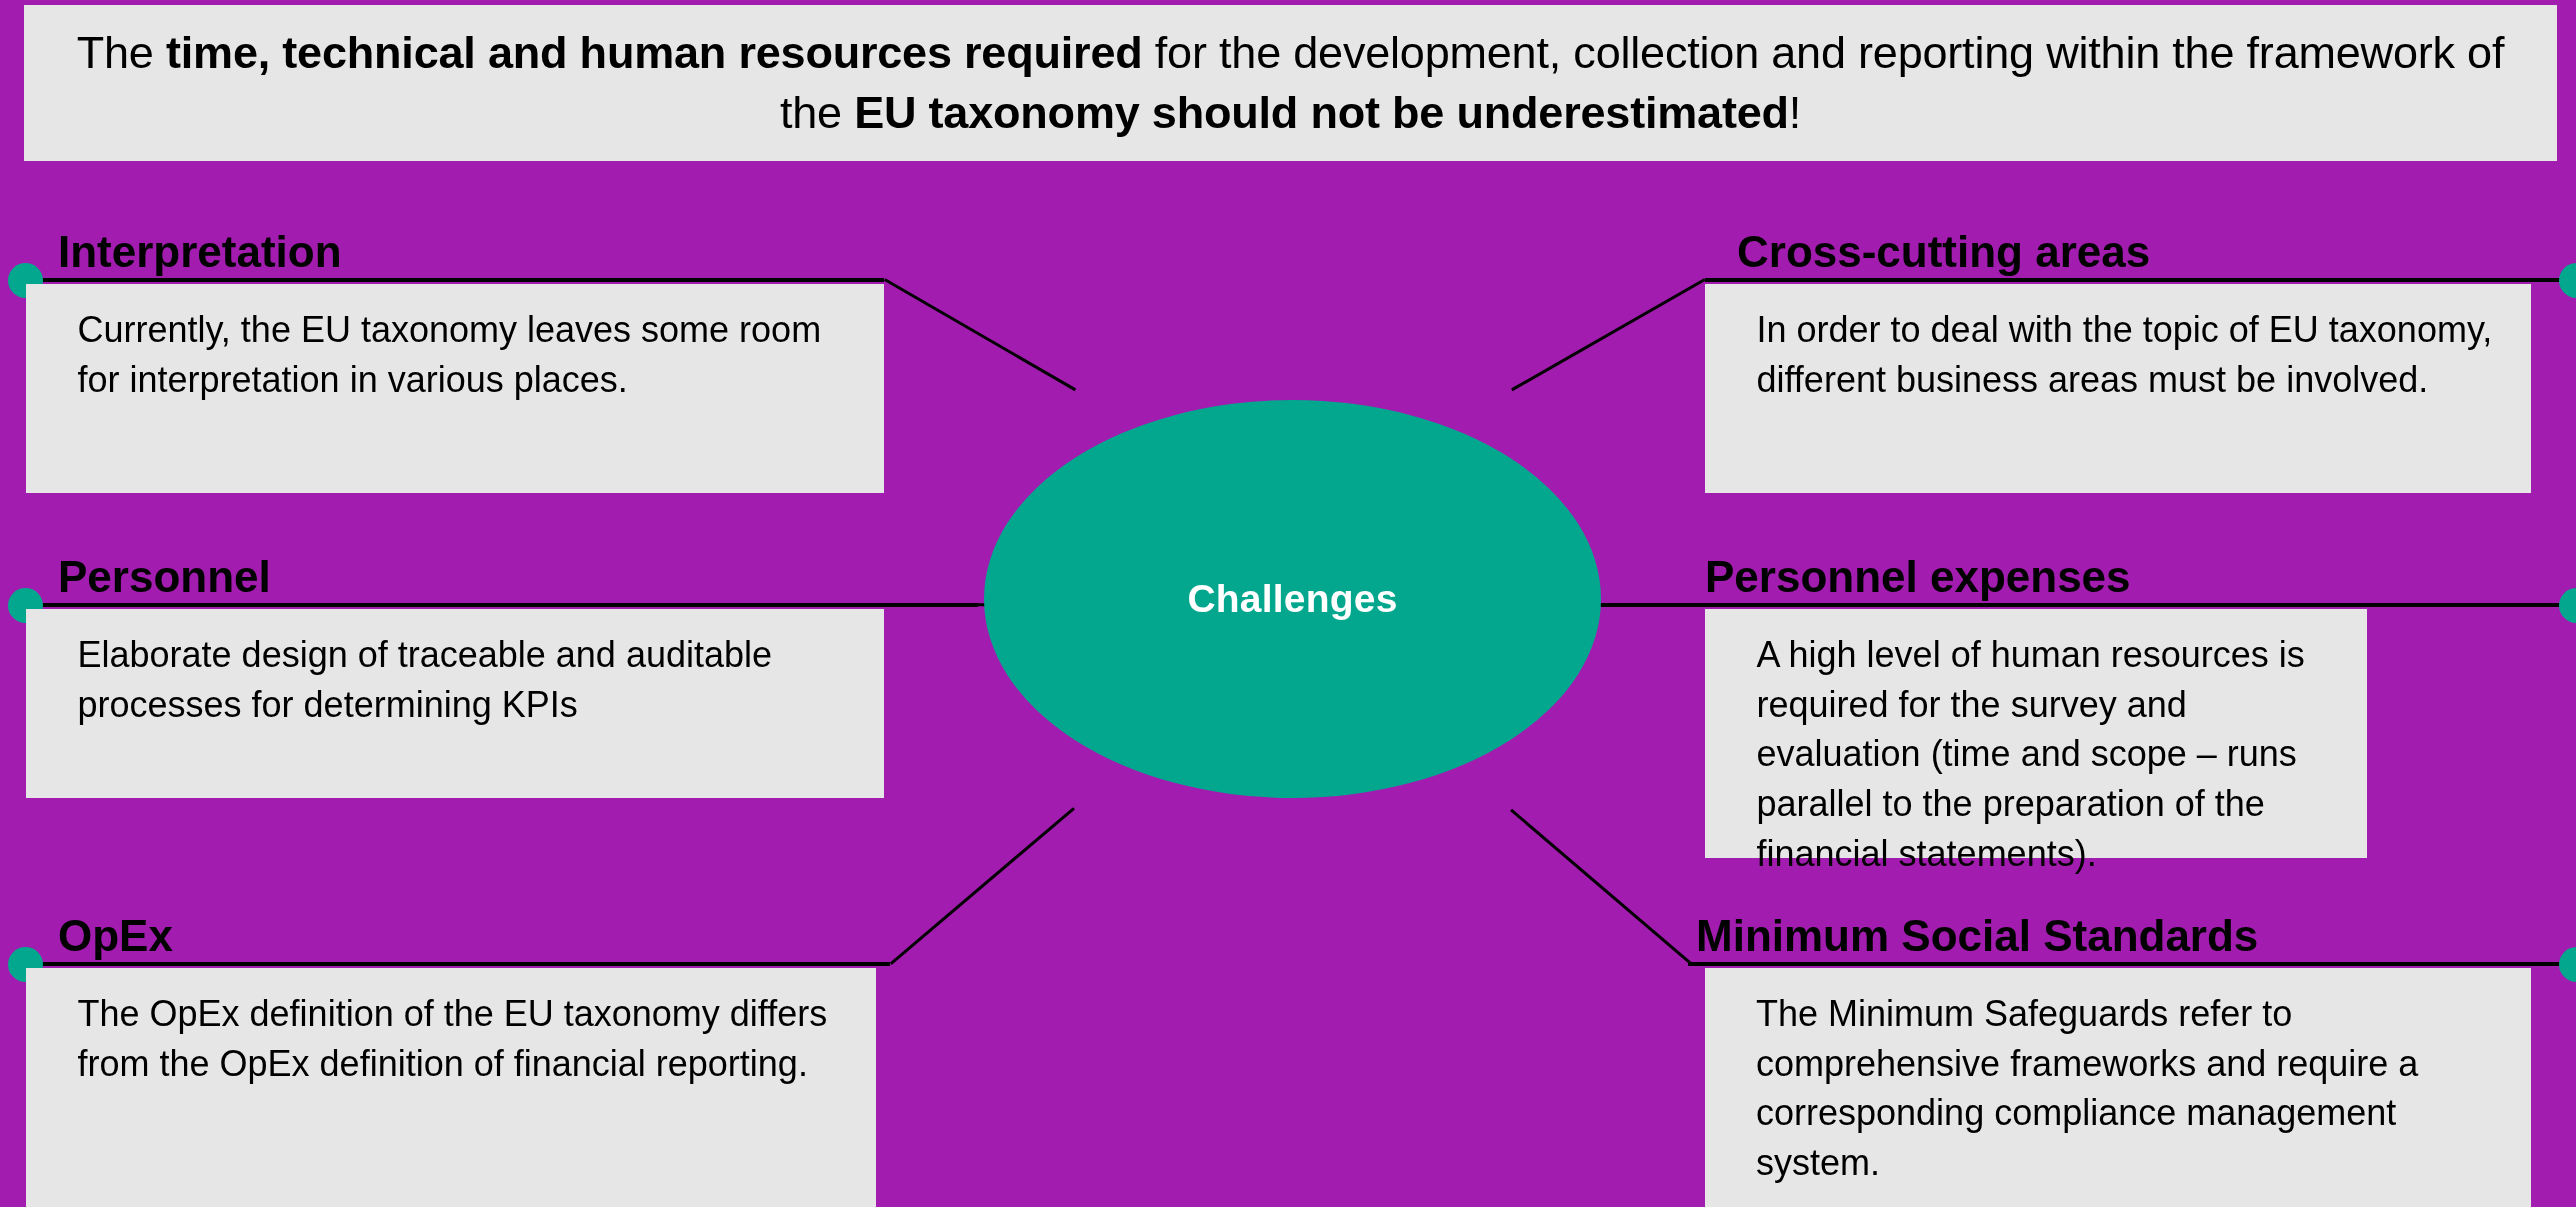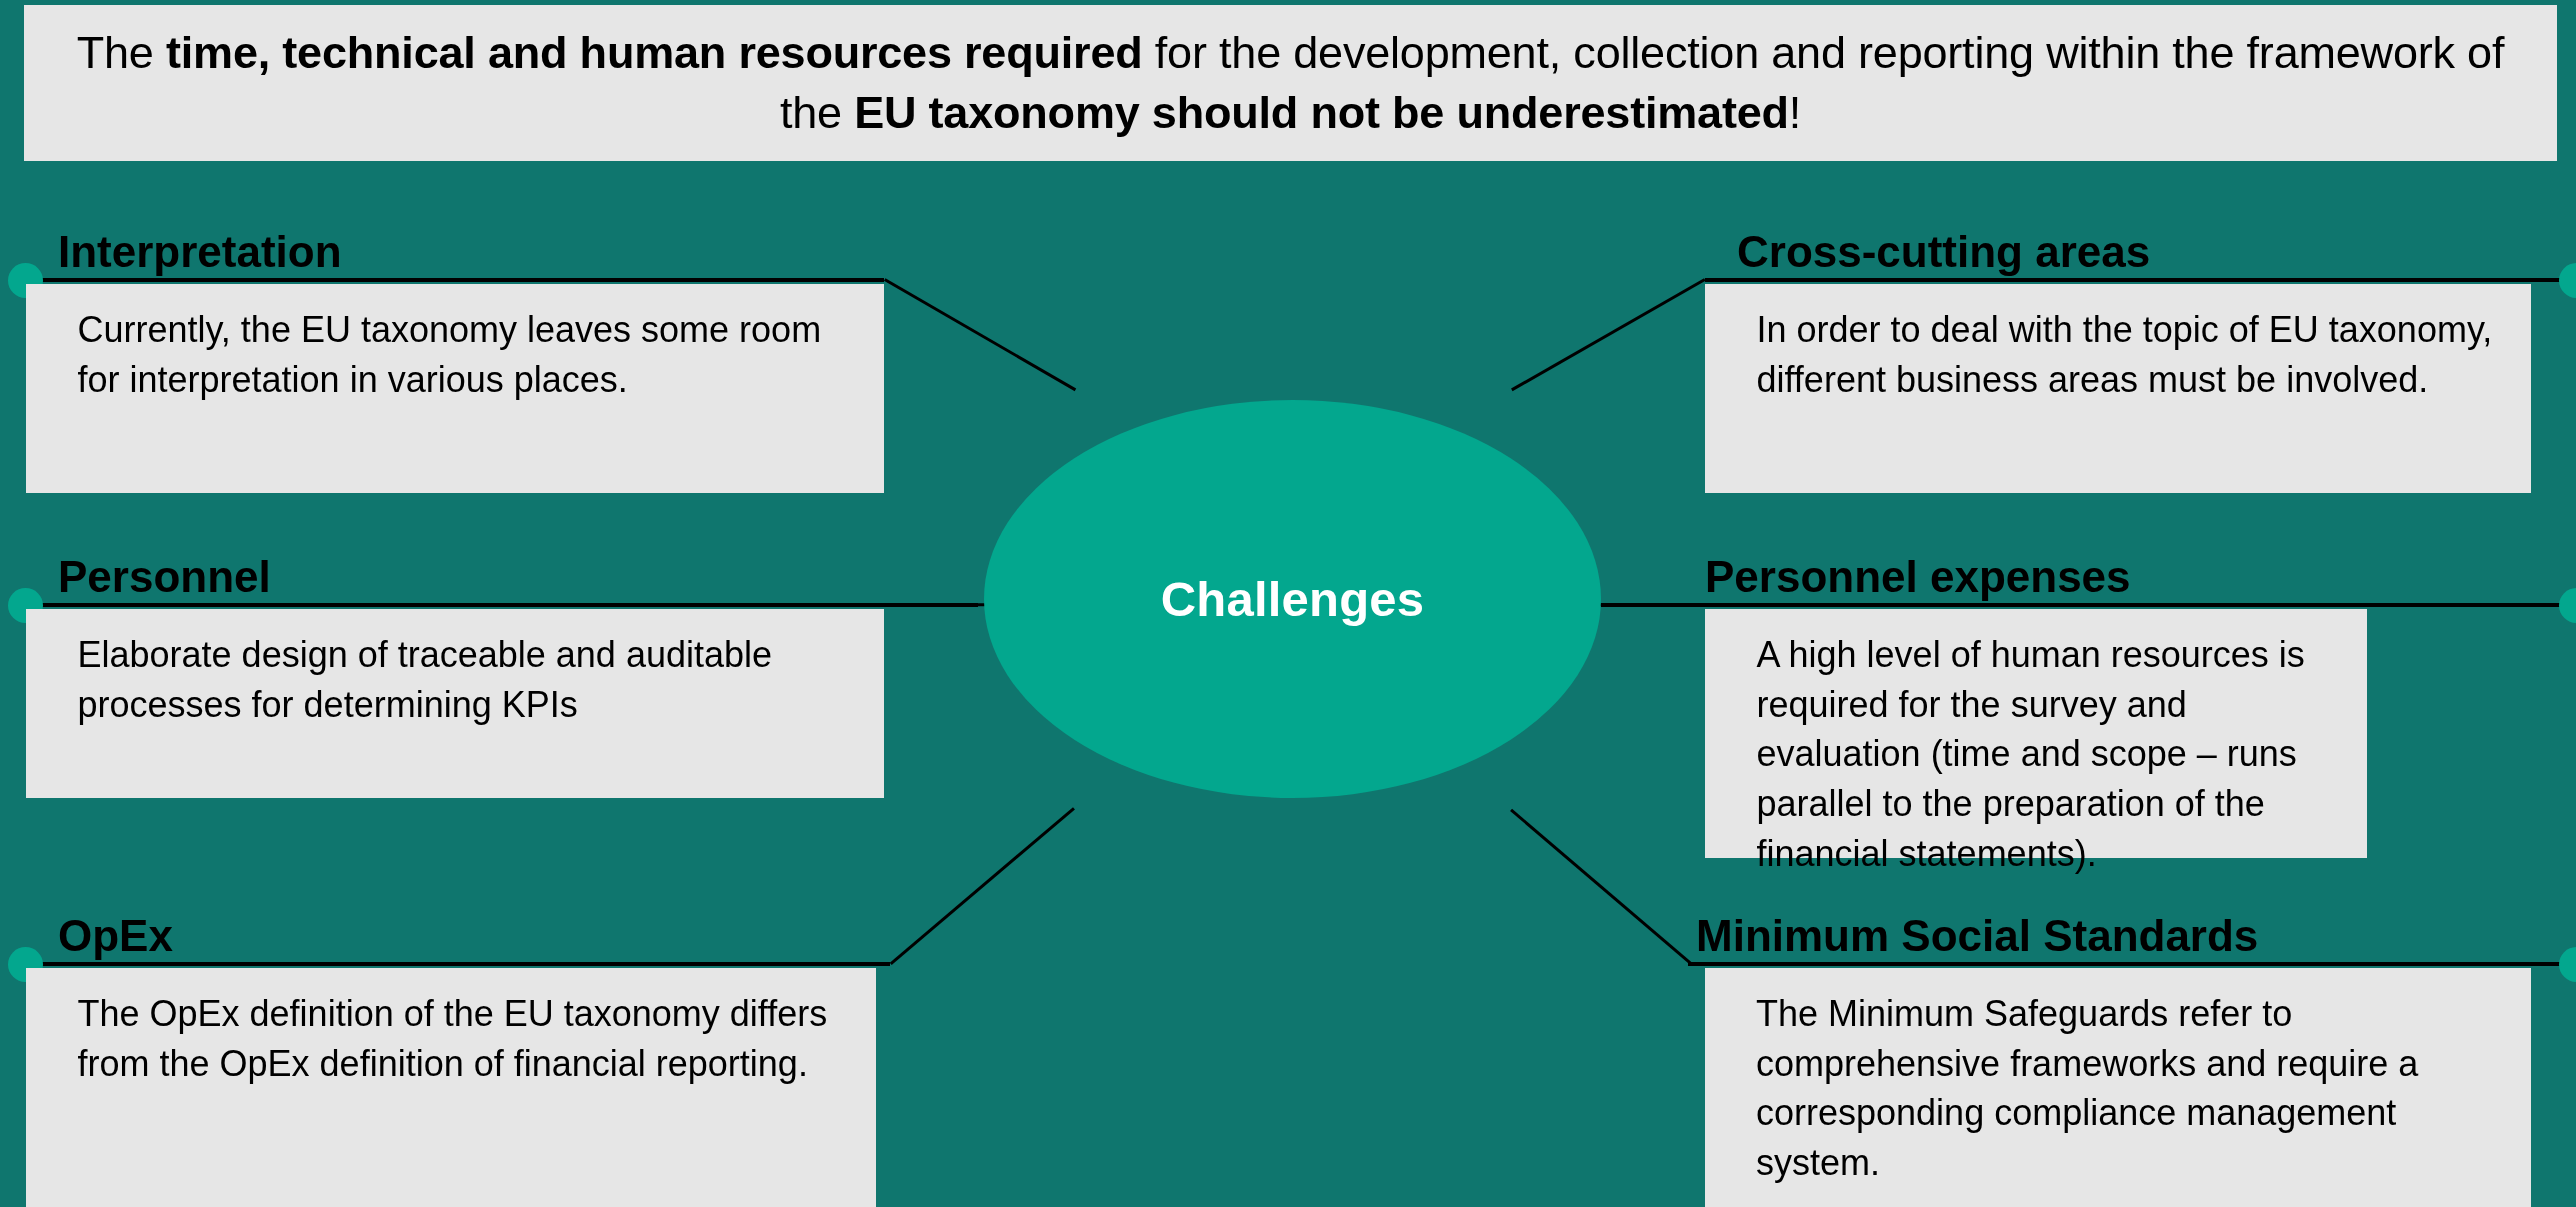--- a/index.html
+++ b/index.html
@@ -9,21 +9,21 @@
     background: #ffffff;
   }
   body {
     font-family: "Liberation Sans", sans-serif;
     color: #000000;
   }
   #stage {
     position: relative;
     width: 2576px;
     height: 1208px;
-    background: #0f766e;
+    background: #a21caf;
     overflow: hidden;
   }
 
   
   #header-banner {
     position: absolute;
     left: 24px;
     top: 5.3px;
     width: 2533px;
     height: 156px;
@@ -61,21 +61,21 @@
     width: 617px;
     height: 398px;
     border-radius: 50%;
     background: #03a78e;
     display: flex;
     align-items: center;
     justify-content: center;
   }
   #center-node-label {
     color: #ffffff;
-    font-size: 49px;
+    font-size: 39px;
     font-weight: 700;
     letter-spacing: 0.2px;
   }
 
   
   .branch {
     position: absolute;
   }
   .branch-title {
     font-size: 44px;

